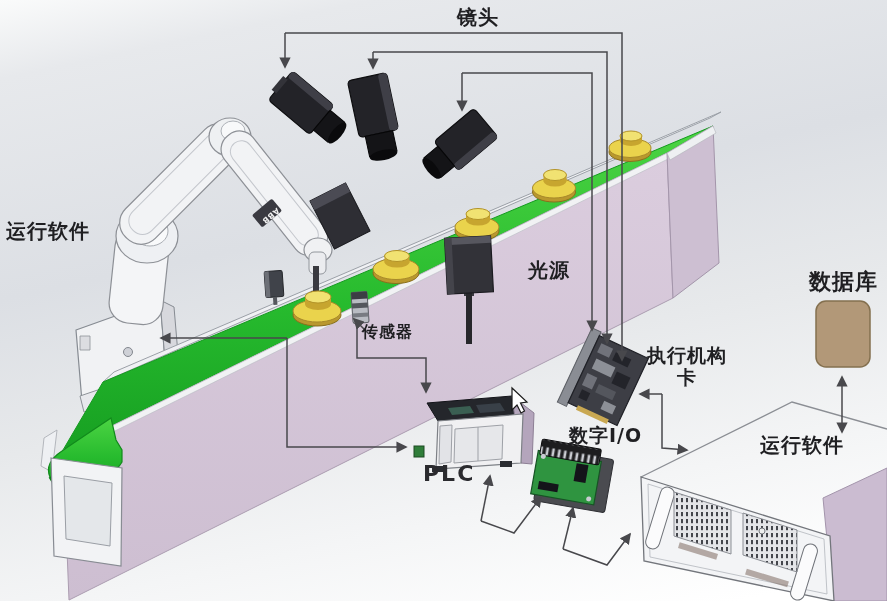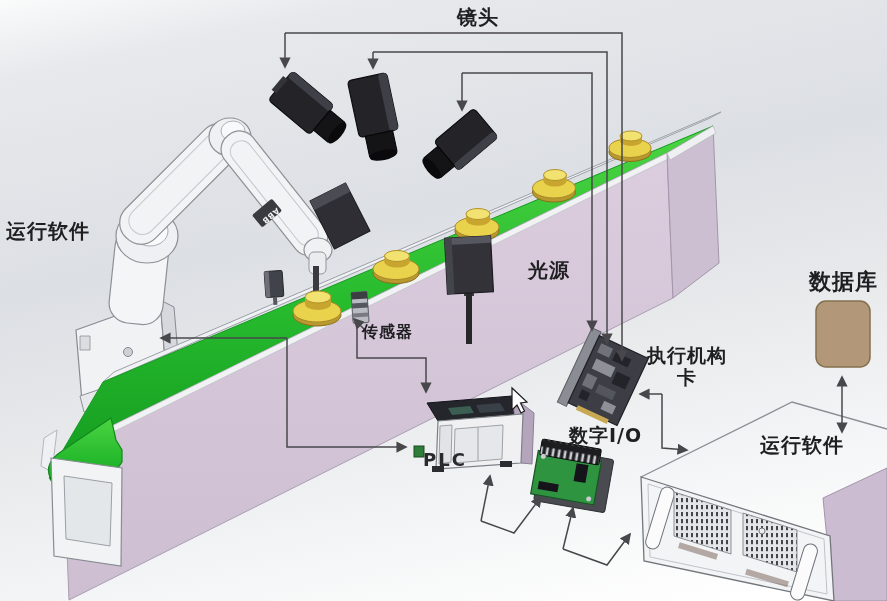--- a/index.html
+++ b/index.html
@@ -271,19 +271,19 @@
 
 <div class="lbl center" style="left:440px;top:6px;width:76px;">镜头</div>
 <div class="lbl" style="left:6px;top:220px;">运行软件</div>
 <div class="lbl" style="left:528px;top:259px;">光源</div>
 <div class="lbl" style="left:362px;top:321px;font-size:16px;">传感器</div>
 <div class="lbl center" style="left:636px;top:344px;width:102px;font-size:19px;">
   <div>执行机构</div>
   <div>卡</div>
 </div>
 <div class="lbl" style="left:557px;top:424px;font-size:19px;margin-left:12px;">数字I/O</div>
-<div class="lbl" style="left:423px;top:449px;font-size:18px;letter-spacing:2px;color:#2a2a2e;">PLC</div>
+<div class="lbl" style="left:423px;top:463px;font-size:22px;letter-spacing:2px;color:#2a2a2e;">PLC</div>
 <div class="lbl" style="left:809px;top:271px;font-size:22px;">数据库</div>
 <div class="lbl center" style="left:750px;top:434px;width:104px;">
   <div>运行软件</div>
 </div>
 
 </div>
 
 </body></html>

